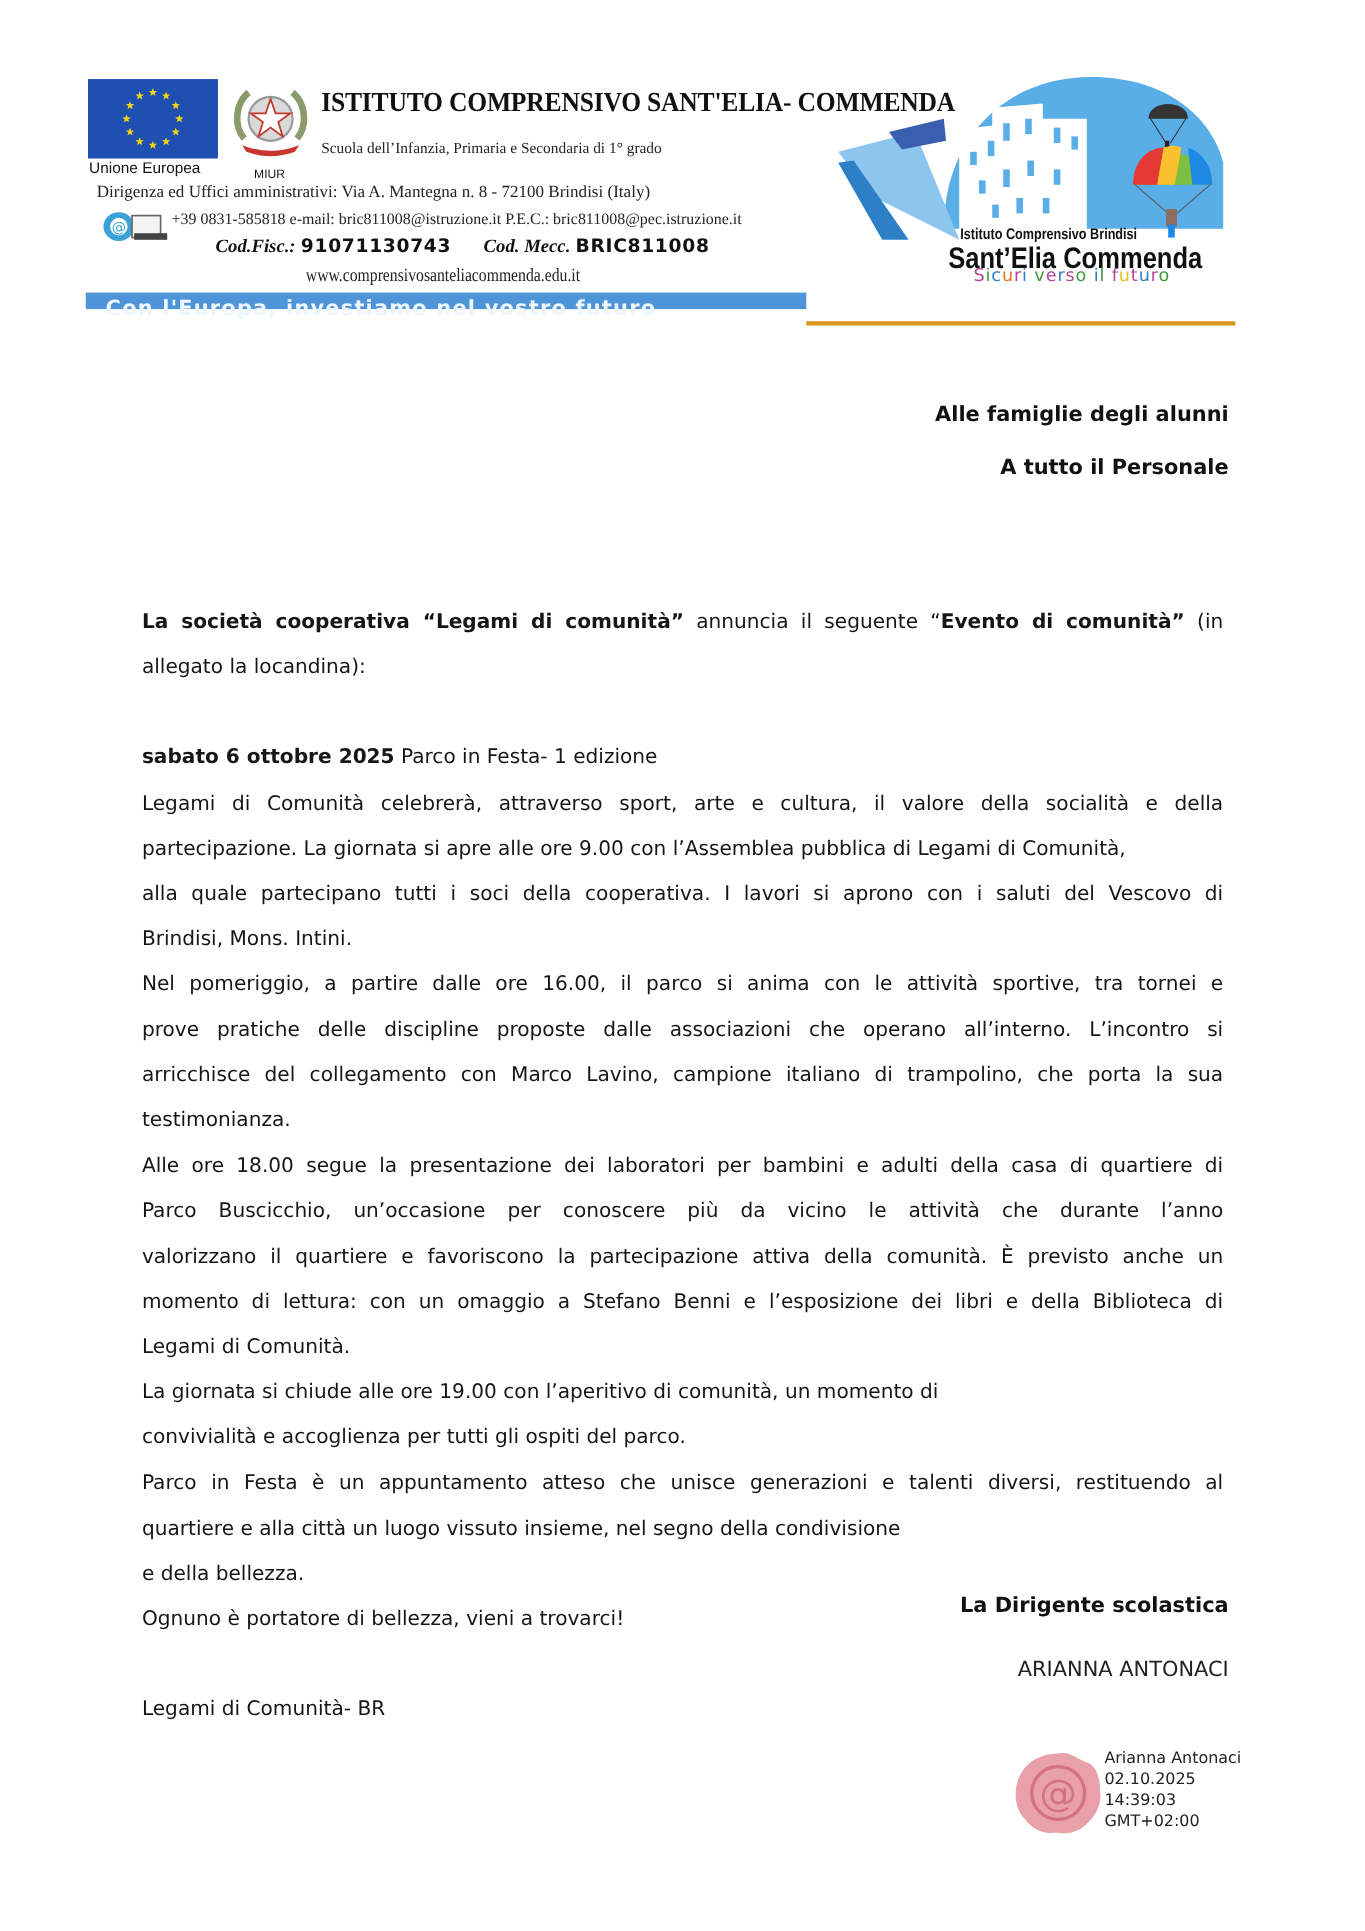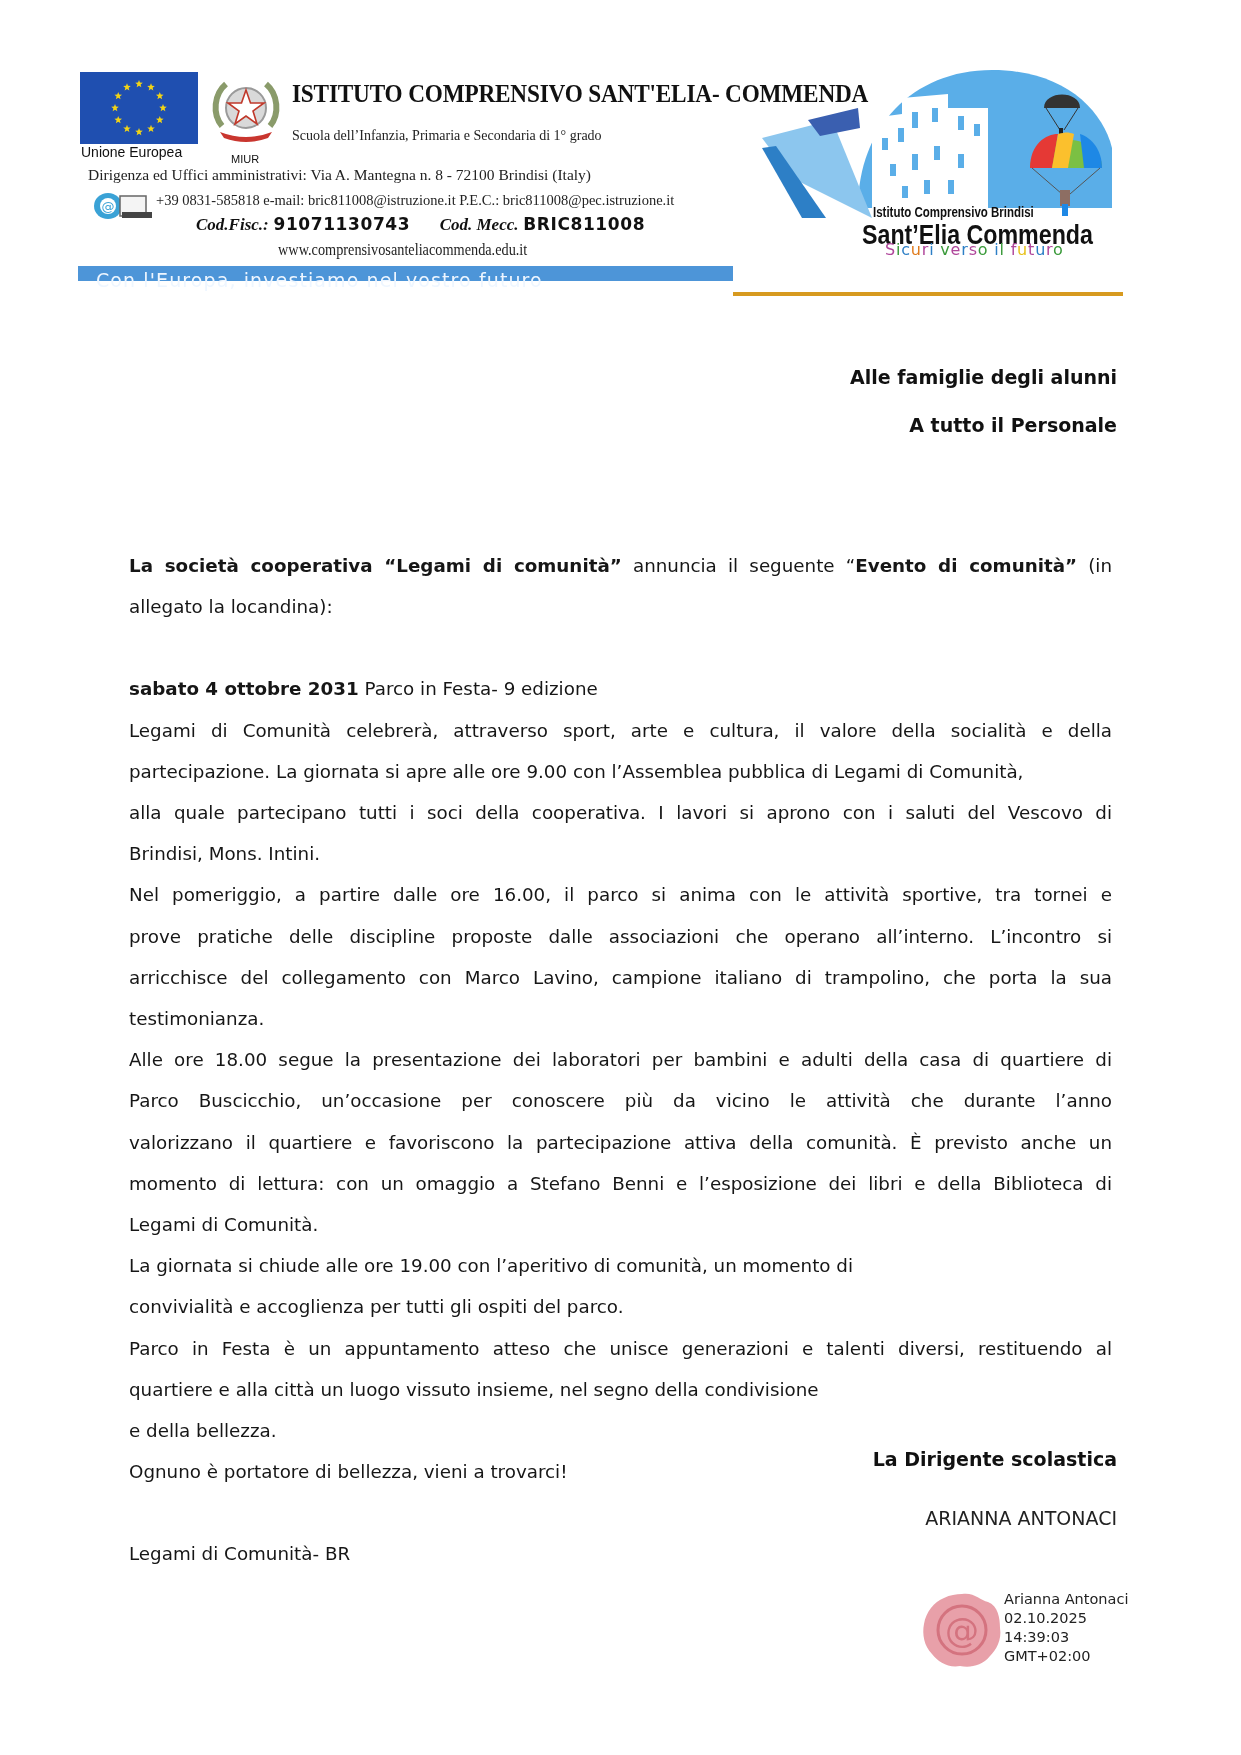--- a/index.html
+++ b/index.html
@@ -19,21 +19,21 @@
   .inst-address { position: absolute; left: 10px; top: 96px; font-family: "Liberation Serif", "DejaVu Serif", serif; font-size: 15.5px; color: #222; white-space: nowrap; }
   .contact-icon { position: absolute; left: 14px; top: 118px; width: 62px; height: 34px; }
   .contact-icon svg { width: 100%; height: 100%; display: block; }
   .inst-contacts { position: absolute; left: 78px; top: 122px; font-family: "Liberation Serif", "DejaVu Serif", serif; font-size: 14.5px; color: #222; white-space: nowrap; }
   .inst-codes { position: absolute; left: 78px; top: 144px; font-size: 17px; white-space: nowrap; color: #111; margin-left: 40px; }
   .inst-codes .lbl { font-family: "Liberation Serif", "DejaVu Serif", serif; font-style: italic; font-weight: bold; }
   .inst-codes .val { font-family: "DejaVu Sans", sans-serif; font-weight: bold; letter-spacing: 0.6px; }
   .inst-codes .gap { display: inline-block; width: 20px; }
   .inst-web { position: absolute; left: 200px; top: 170px; font-family: "Liberation Serif", "DejaVu Serif", serif; font-size: 17px; color: #222; transform: scaleX(0.84); transform-origin: left top; white-space: nowrap; }
 
-  .eu-banner { position: absolute; left: 0; top: 196px; width: 655px; height: 15px; background: #4d95d8; }
+  .eu-banner { position: absolute; left: 0; top: 196px; width: 655px; height: 15px; background: #4d95d8; font-weight: bold; }
   .eu-banner span { position: absolute; left: 18px; top: 3px; font-family: "DejaVu Sans", sans-serif; font-size: 19px; color: #eef6ff; letter-spacing: 1.1px; white-space: nowrap; }
   .gold-line { position: absolute; left: 655px; top: 222px; width: 390px; height: 4px; background: #d79a1f; }
 
   .school-logo { position: absolute; left: 684px; top: -2px; width: 360px; height: 160px; }
   .school-logo svg { width: 100%; height: 100%; display: block; }
   .logo-line1 { position: absolute; left: 795px; top: 134px; font-family: "Liberation Sans", sans-serif; font-weight: bold; font-size: 14px; color: #111; transform: scaleX(0.82); transform-origin: left top; white-space: nowrap; }
   .logo-line2 { position: absolute; left: 784px; top: 150px; font-family: "Liberation Sans", sans-serif; font-weight: bold; font-size: 27px; color: #111; transform: scaleX(0.86); transform-origin: left top; white-space: nowrap; }
   .logo-line3 { position: absolute; left: 807px; top: 170px; font-family: "DejaVu Sans", sans-serif; font-size: 16px; letter-spacing: 0.8px; white-space: nowrap; }
 
   
@@ -164,21 +164,21 @@
 <div class="recipient" style="top:366px;">Alle famiglie degli alunni</div>
 <div class="recipient" style="top:414px;">A tutto il Personale</div>
 
 <div class="body-text">
   <p class="just">
     <b>La società cooperativa “Legami di comunità”</b><span> annuncia il seguente “</span><b>Evento di comunità”</b><span> (in</span>
   </p>
   <p>allegato la locandina):</p>
   <div class="spacer"></div>
   <p>
-    <b>sabato 4 ottobre 2031</b><span> Parco in Festa- 9 edizione</span>
+    <b>sabato 6 ottobre 2025</b><span> Parco in Festa- 1 edizione</span>
   </p>
   <div id="body-lines">
       <p class="just">Legami di Comunità celebrerà, attraverso sport, arte e cultura, il valore della socialità e della</p>
       <p class="line">partecipazione. La giornata si apre alle ore 9.00 con l’Assemblea pubblica di Legami di Comunità,</p>
       <p class="just">alla quale partecipano tutti i soci della cooperativa. I lavori si aprono con i saluti del Vescovo di</p>
       <p class="line">Brindisi, Mons. Intini.</p>
       <p class="just">Nel pomeriggio, a partire dalle ore 16.00, il parco si anima con le attività sportive, tra tornei e</p>
       <p class="just">prove pratiche delle discipline proposte dalle associazioni che operano all’interno. L’incontro si</p>
       <p class="just">arricchisce del collegamento con Marco Lavino, campione italiano di trampolino, che porta la sua</p>
       <p class="line">testimonianza.</p>

